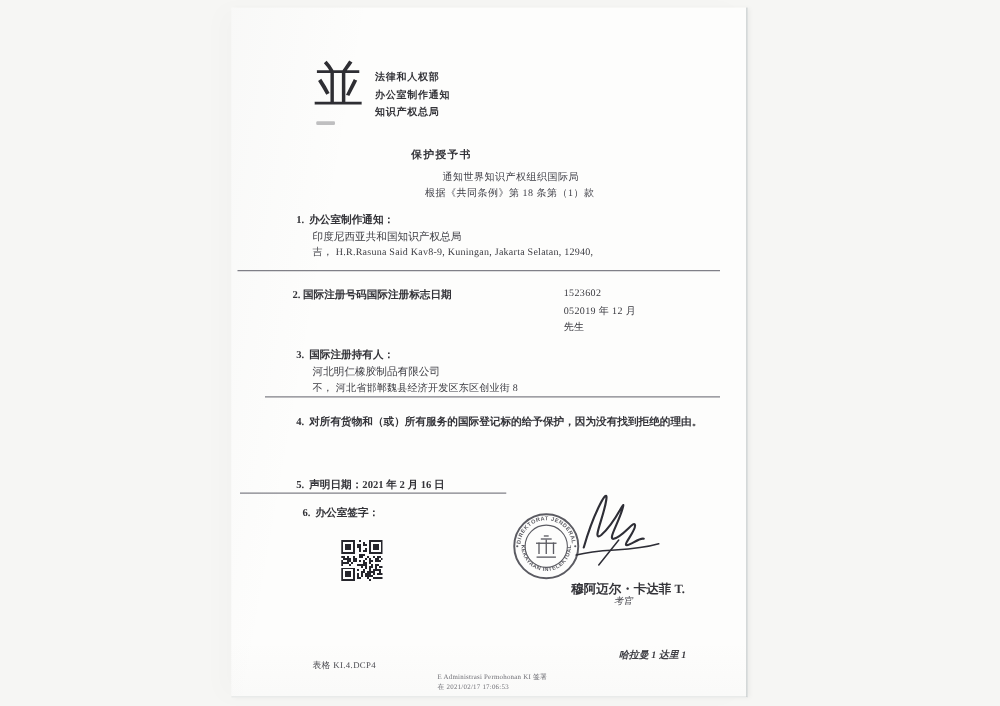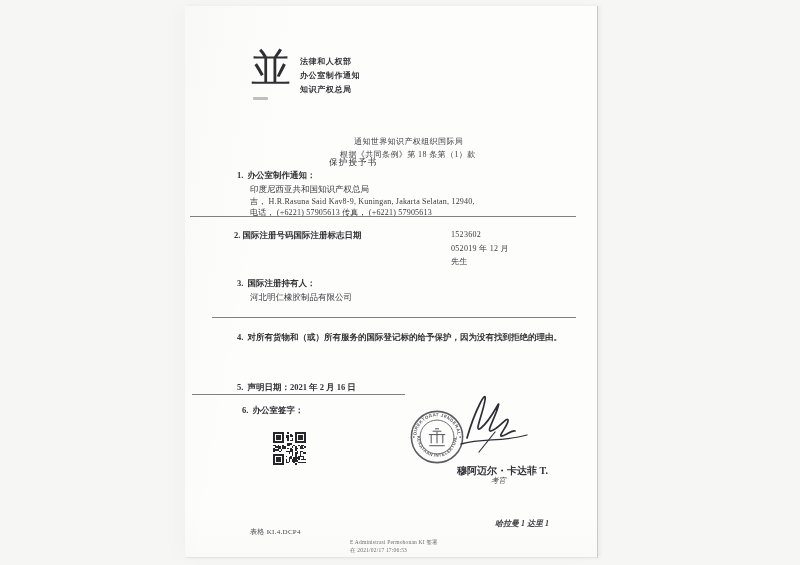--- a/index.html
+++ b/index.html
@@ -21,21 +21,21 @@
       linear-gradient(100deg, rgba(120,125,128,.035), rgba(0,0,0,0) 22%),
       linear-gradient(0deg, rgba(150,152,150,.03), rgba(0,0,0,0) 8%);
   }
   .abs{position:absolute;white-space:nowrap;color:#3b3b41;font-size:8.5px;}
   .b{font-weight:700;color:#333338;}
   .num{margin-right:4px;}
   .rule{position:absolute;height:1px;background:#60606a;opacity:.8;}
   .logo-glyph{font-size:40px;line-height:40px;color:#2e2e33;font-weight:400;}
   .logo-cap{position:absolute;width:15px;height:3px;background:#8d8d90;opacity:.55;border-radius:1px;}
   .ministry div{font-size:8px;font-weight:700;letter-spacing:.6px;line-height:14px;color:#333338;}
-  .title{font-size:8.5px;font-weight:400;letter-spacing:1.2px;color:#303036;margin-top:39px;}
+  .title{font-size:8.5px;font-weight:700;letter-spacing:1.2px;color:#303036;}
   .notice{font-size:8px;letter-spacing:.4px;color:#404048;}
   .addr{font-size:8px;letter-spacing:.2px;}
   .val{font-size:8px;letter-spacing:.3px;margin-left:36px;}
   .tiny{font-size:5.5px;color:#6e6e74;letter-spacing:.2px;line-height:7.5px;}
   .formcode{font-size:7px;letter-spacing:.3px;color:#4a4a50;}
   .pagenote{font-size:8px;font-weight:700;font-style:italic;color:#3e3e44;}
   .signame{font-size:10px;font-weight:700;color:#333338;}
   .sigrole{font-size:7.5px;font-style:italic;color:#4a4a50;}
 </style>
 </head>
@@ -54,34 +54,34 @@
 
   <div class="abs title" style="left:144px;top:112px;">保护授予书</div>
   <div class="abs notice" style="left:169px;top:130px;">通知世界知识产权组织国际局</div>
   <div class="abs notice" style="left:155px;top:143px;">根据《共同条例》第 18 条第（1）款</div>
 
   <div class="abs b" style="left:52px;top:164px;">
     <span class="num">1.</span><span>办公室制作通知：</span>
   </div>
   <div class="abs" style="left:65px;top:178px;">印度尼西亚共和国知识产权总局</div>
   <div class="abs addr" style="left:65px;top:190px;">吉， H.R.Rasuna Said Kav8-9, Kuningan, Jakarta Selatan, 12940,</div>
-  <div class="abs addr" style="left:65px;top:201px;">电话， (+6221) 57905613 传真， (+6221) 57905613</div>
   <div class="rule" style="left:5px;top:210px;width:386px;"></div>
 
   <div class="abs b" style="left:49px;top:224px;">
     <span class="num" style="margin-right:2px;">2.</span><span>国际注册号码国际注册标志日期</span>
   </div>
   <div class="abs val" style="left:230px;top:224px;">1523602</div>
   <div class="abs val" style="left:230px;top:237px;">052019 年 12 月</div>
   <div class="abs val" style="left:230px;top:250px;">先生</div>
 
   <div class="abs b" style="left:52px;top:272px;">
     <span class="num">3.</span><span>国际注册持有人：</span>
   </div>
   <div class="abs" style="left:65px;top:286px;">河北明仁橡胶制品有限公司</div>
+  <div class="abs addr" style="left:65px;top:299px;">不，  河北省邯郸魏县经济开发区东区创业街 8</div>
   <div class="rule" style="left:27px;top:311px;width:364px;"></div>
 
   <div class="abs b" style="left:52px;top:326px;">
     <span class="num">4.</span><span>对所有货物和（或）所有服务的国际登记标的给予保护，因为没有找到拒绝的理由。</span>
   </div>
 
   <div class="abs b" style="left:52px;top:376px;">
     <span class="num">5.</span><span>声明日期：2021 年 2 月 16 日</span>
   </div>
   <div class="rule" style="left:7px;top:388px;width:213px;"></div>

